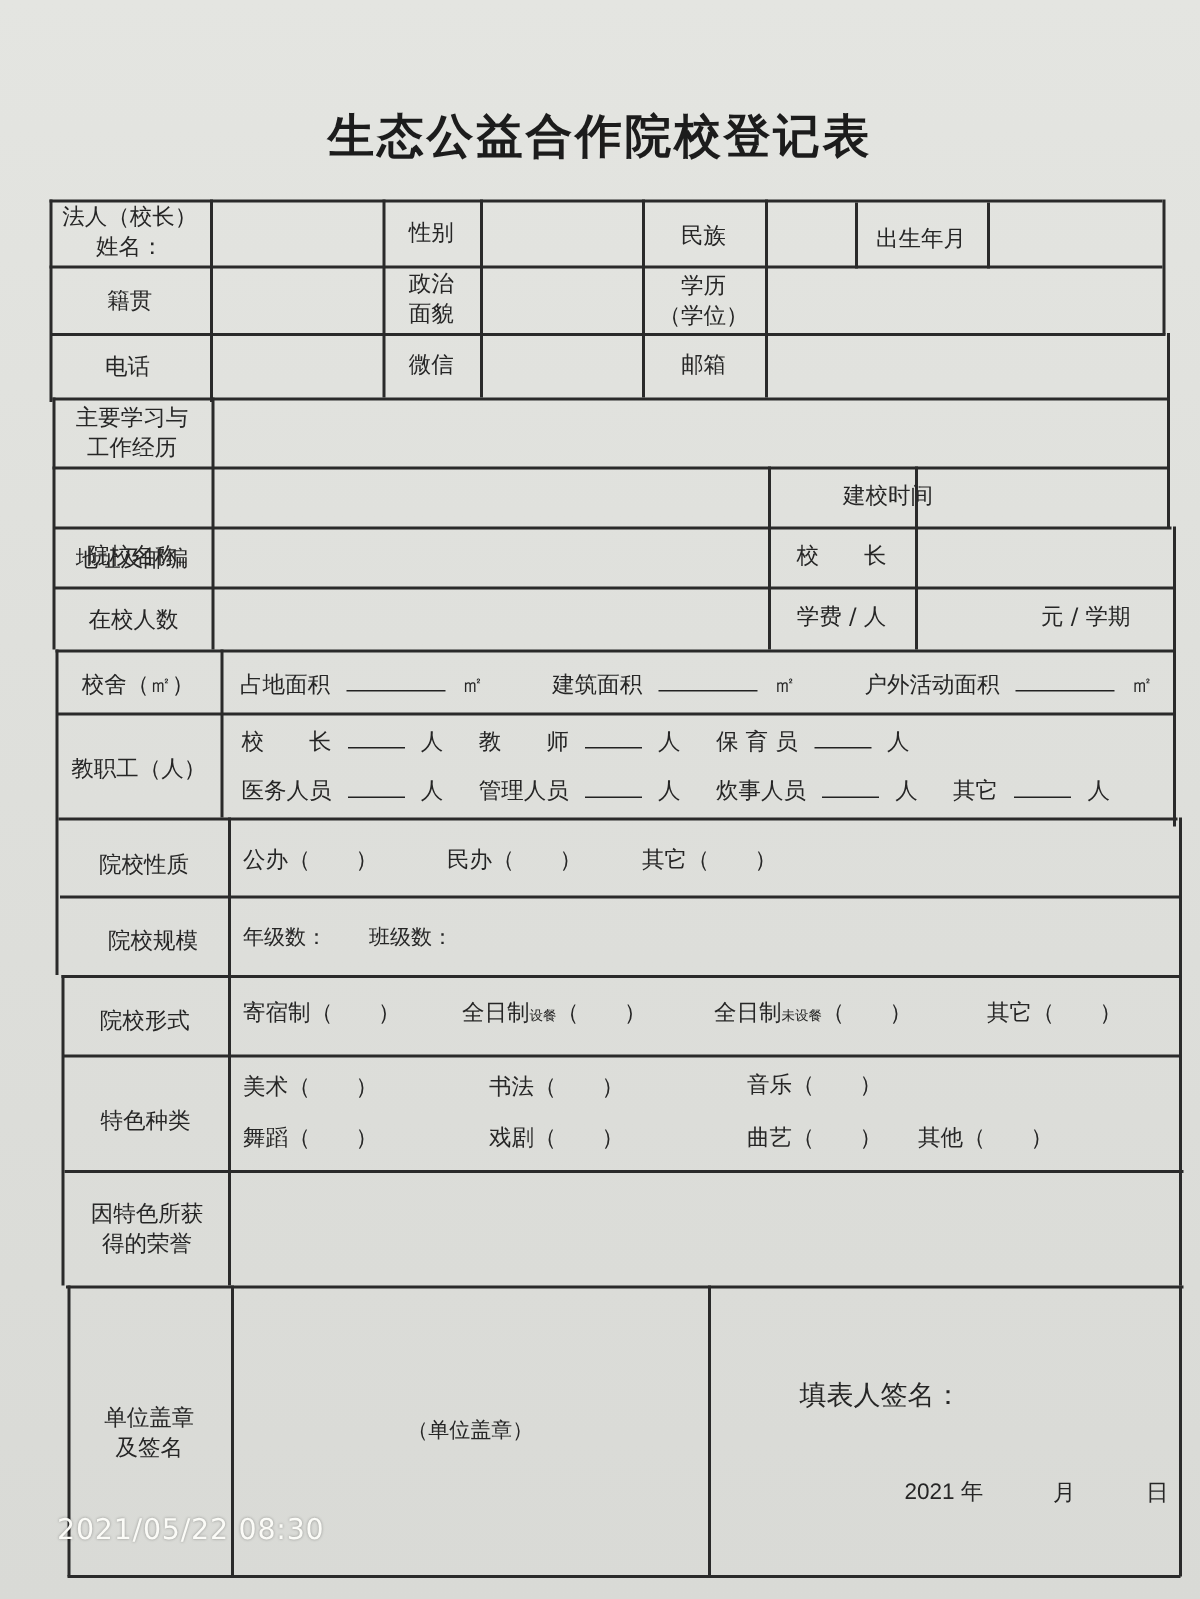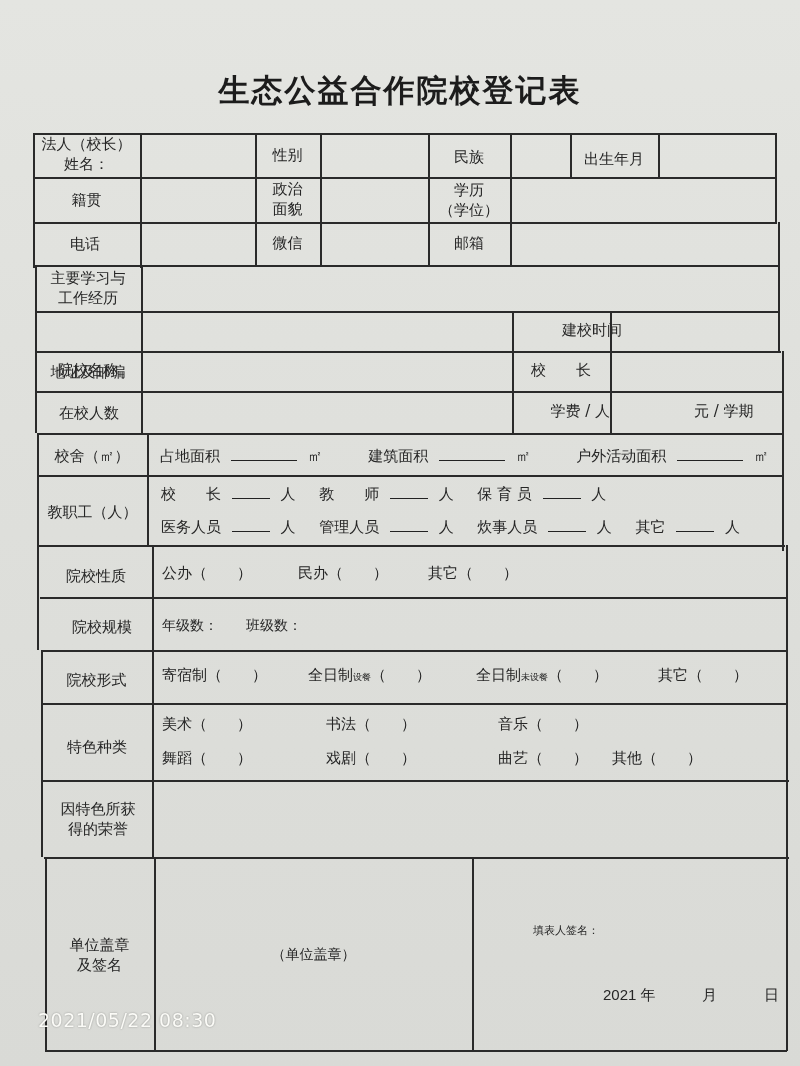--- a/index.html
+++ b/index.html
@@ -119,21 +119,21 @@
   <div class="t c" style="left:512px;top:320px;width:98px;margin-left:31px;">建校时间</div>
   <div class="field" style="left:612px;top:313px;width:167px;height:37px;"></div>
 
   <div class="t c" style="left:35px;top:362px;width:106px;">地址及邮编</div>
   <div class="field" style="left:143px;top:353px;width:368px;height:37px;"></div>
   <div class="t c" style="left:512px;top:360px;width:98px;">校　　长</div>
   <div class="field" style="left:612px;top:353px;width:169px;height:37px;"></div>
 
   <div class="t c" style="left:36px;top:403px;width:106px;">在校人数</div>
   <div class="field" style="left:143px;top:393px;width:368px;height:39px;"></div>
-  <div class="t c" style="left:512px;top:401px;width:98px;text-align:right;">学费 / 人</div>
+  <div class="t c" style="left:512px;top:401px;width:98px;">学费 / 人</div>
   <div class="field" style="left:612px;top:393px;width:80px;height:39px;"></div>
   <div class="t" style="left:694px;top:401px;">元 / 学期</div>
 
   <div class="t c" style="left:37px;top:446px;width:110px;">校舍（㎡）</div>
   <div class="t" style="left:160px;top:446px;">
     <span>占地面积</span>
     <span class="blank" style="width:66px;"></span>
     <span>㎡</span>
     <span style="display:inline-block;width:36px;"></span>
     <span>建筑面积</span>
@@ -212,20 +212,20 @@
     <div>得的荣誉</div>
   </div>
   <div class="field" style="left:155px;top:782px;width:630px;height:74px;"></div>
 
   <div class="t c" style="left:45px;top:935px;width:109px;">
     <div>单位盖章</div>
     <div>及签名</div>
   </div>
   <div class="field" style="left:156px;top:859px;width:315px;height:190px;"></div>
   <div class="t c" style="left:156px;top:944px;width:315px;font-size:14px;">（单位盖章）</div>
-  <div class="t" style="left:533px;top:921px;font-size:11px;">填表人签名：</div>
+  <div class="t" style="left:533px;top:921px;font-size:18px;">填表人签名：</div>
   <div class="field" style="left:625px;top:910px;width:150px;height:34px;"></div>
   <div class="t" style="left:603px;top:985px;font-size:15px;font-family:Liberation Sans, sans-serif;">2021 年</div>
   <div class="t" style="left:702px;top:985px;">月</div>
   <div class="t" style="left:764px;top:985px;">日</div>
 
   <div class="stamp">2021/05/22 08:30</div>
 </div>
 
 </body></html>

